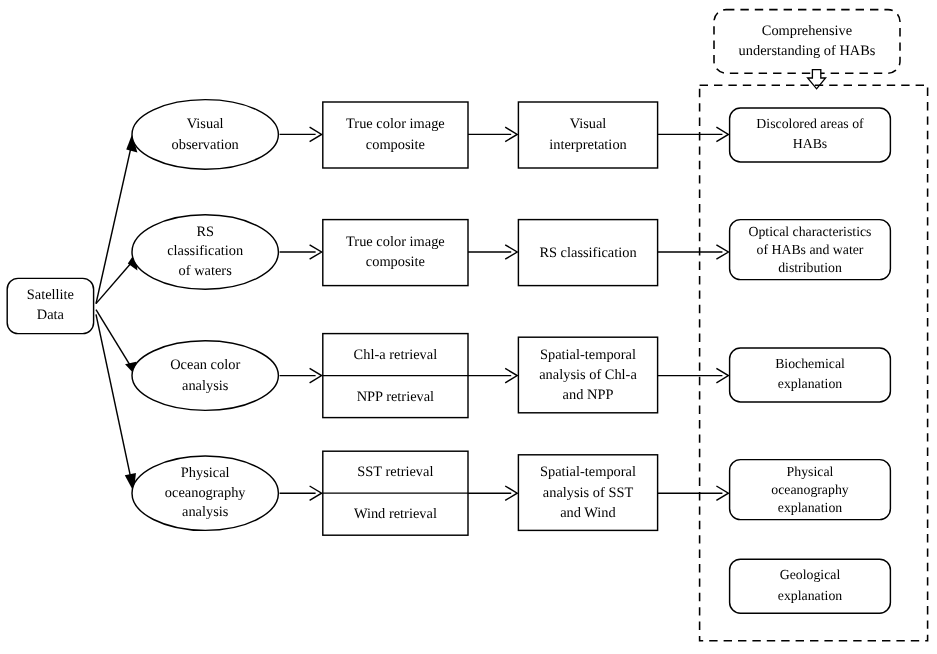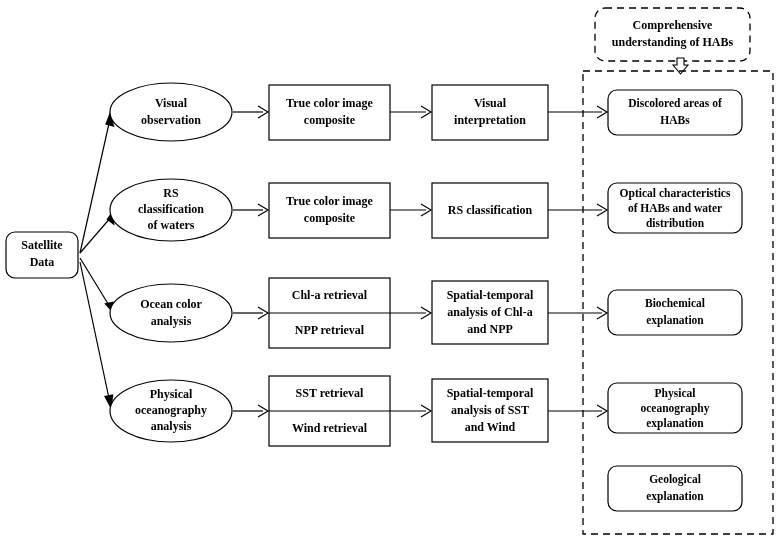--- a/index.html
+++ b/index.html
@@ -7,21 +7,20 @@
     padding: 0;
     background: #ffffff;
   }
   #canvas {
     position: relative;
     width: 781px;
     height: 545px;
     background: #ffffff;
     font-family: "Liberation Serif", "DejaVu Serif", serif;
     overflow: hidden;
-    font-weight: bold;
   }
   svg.diagram {
     position: absolute;
     top: 0;
     left: 0;
     width: 781px;
     height: 545px;
   }
   .shape-stroke {
     fill: #ffffff;

